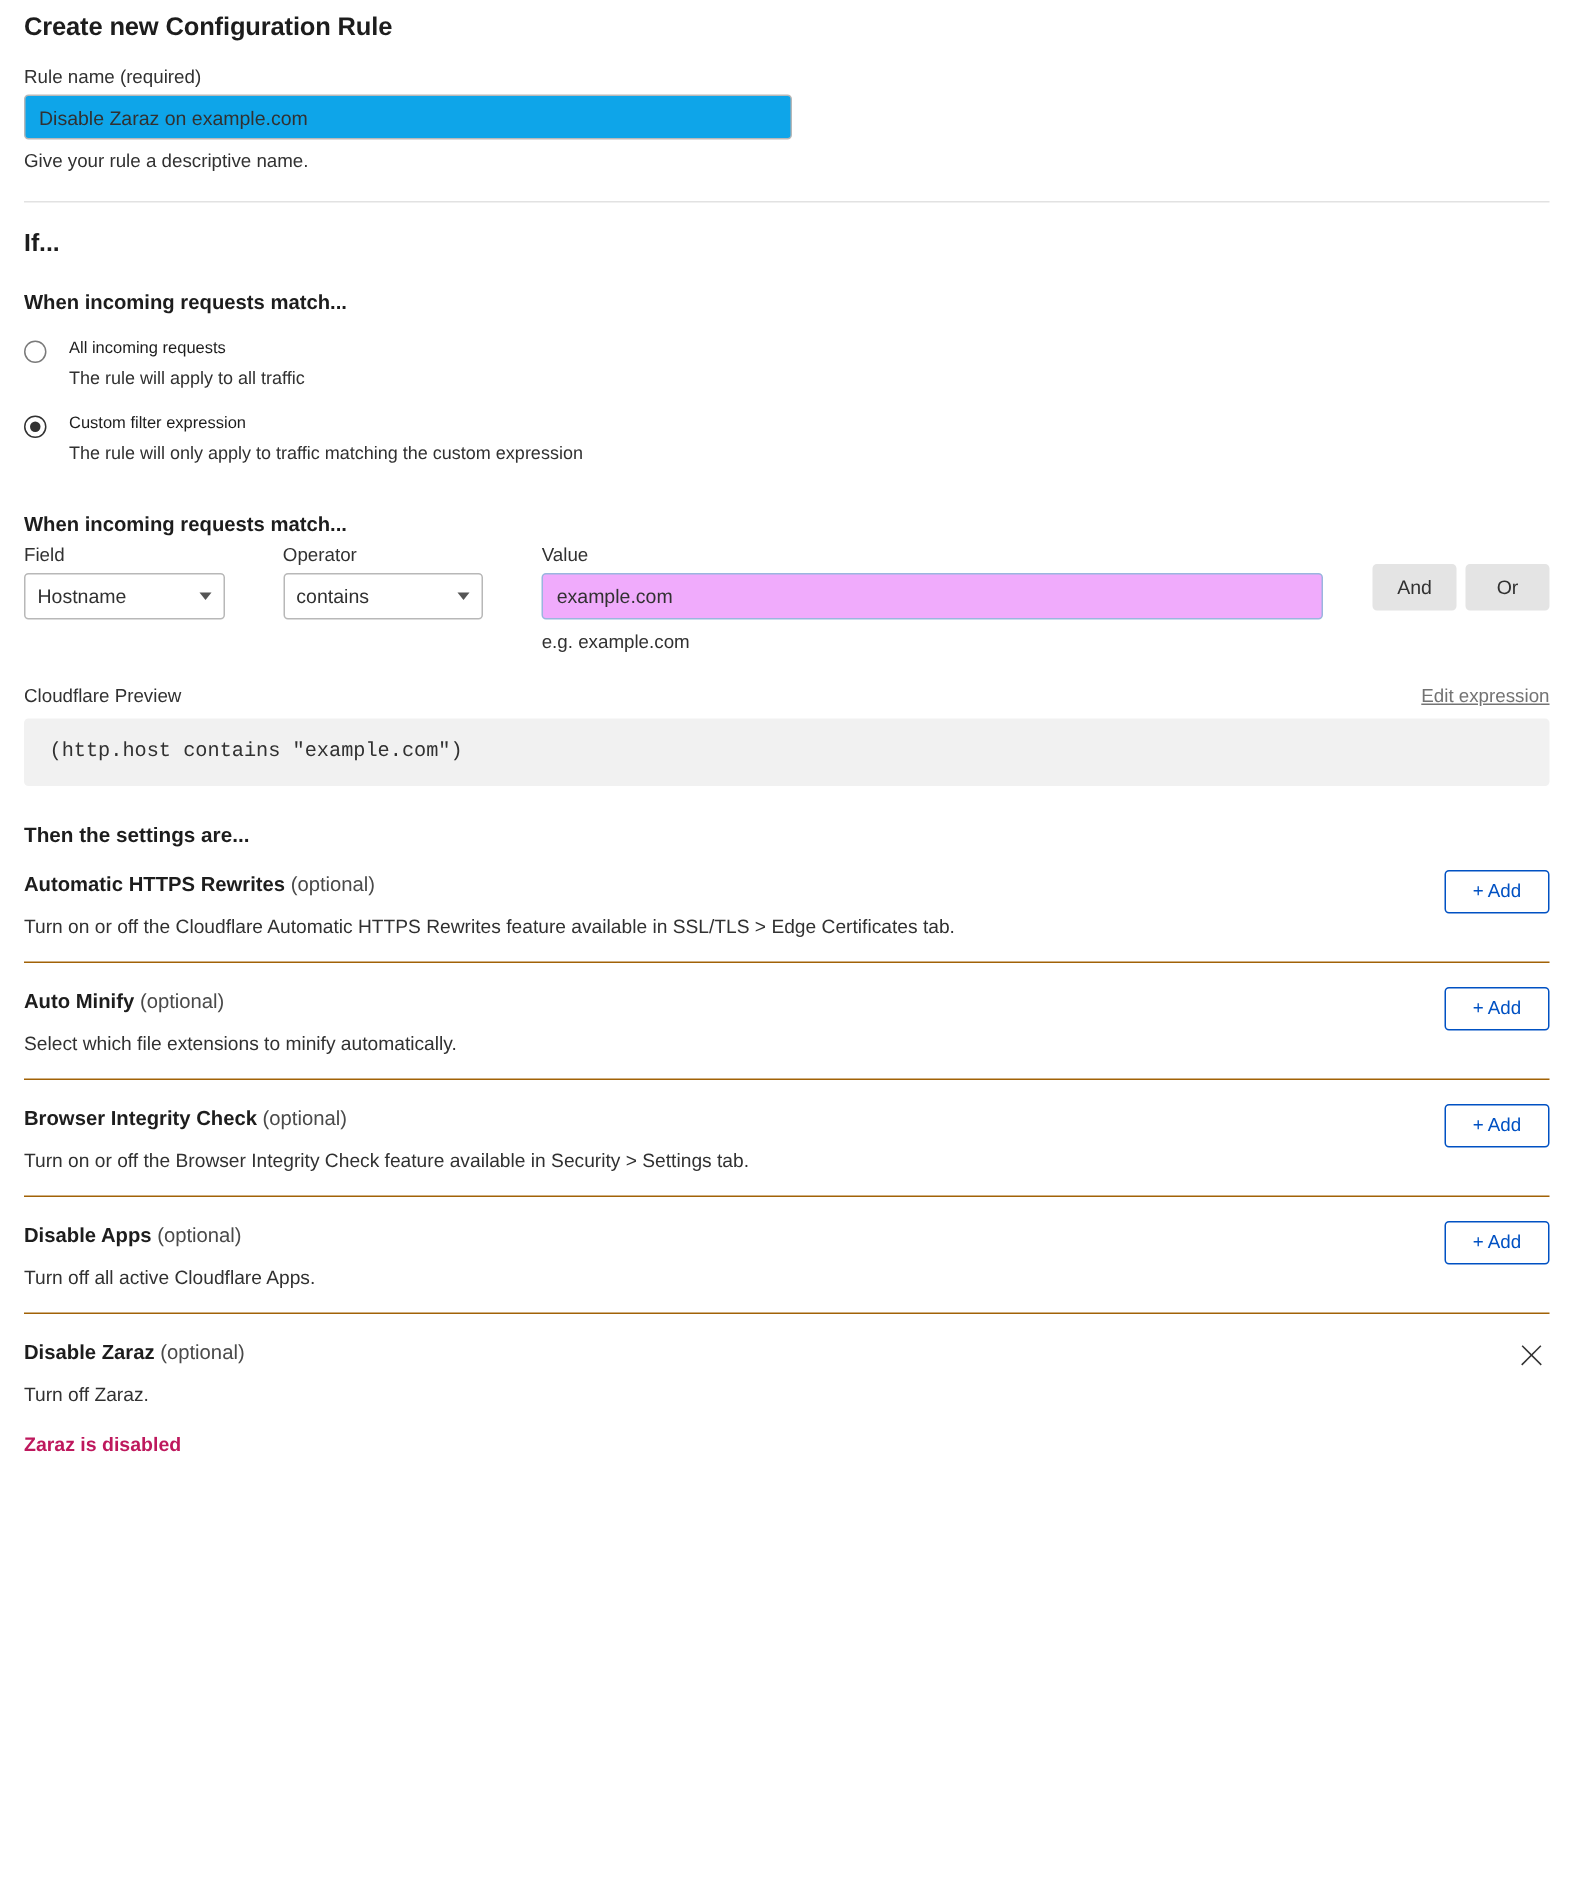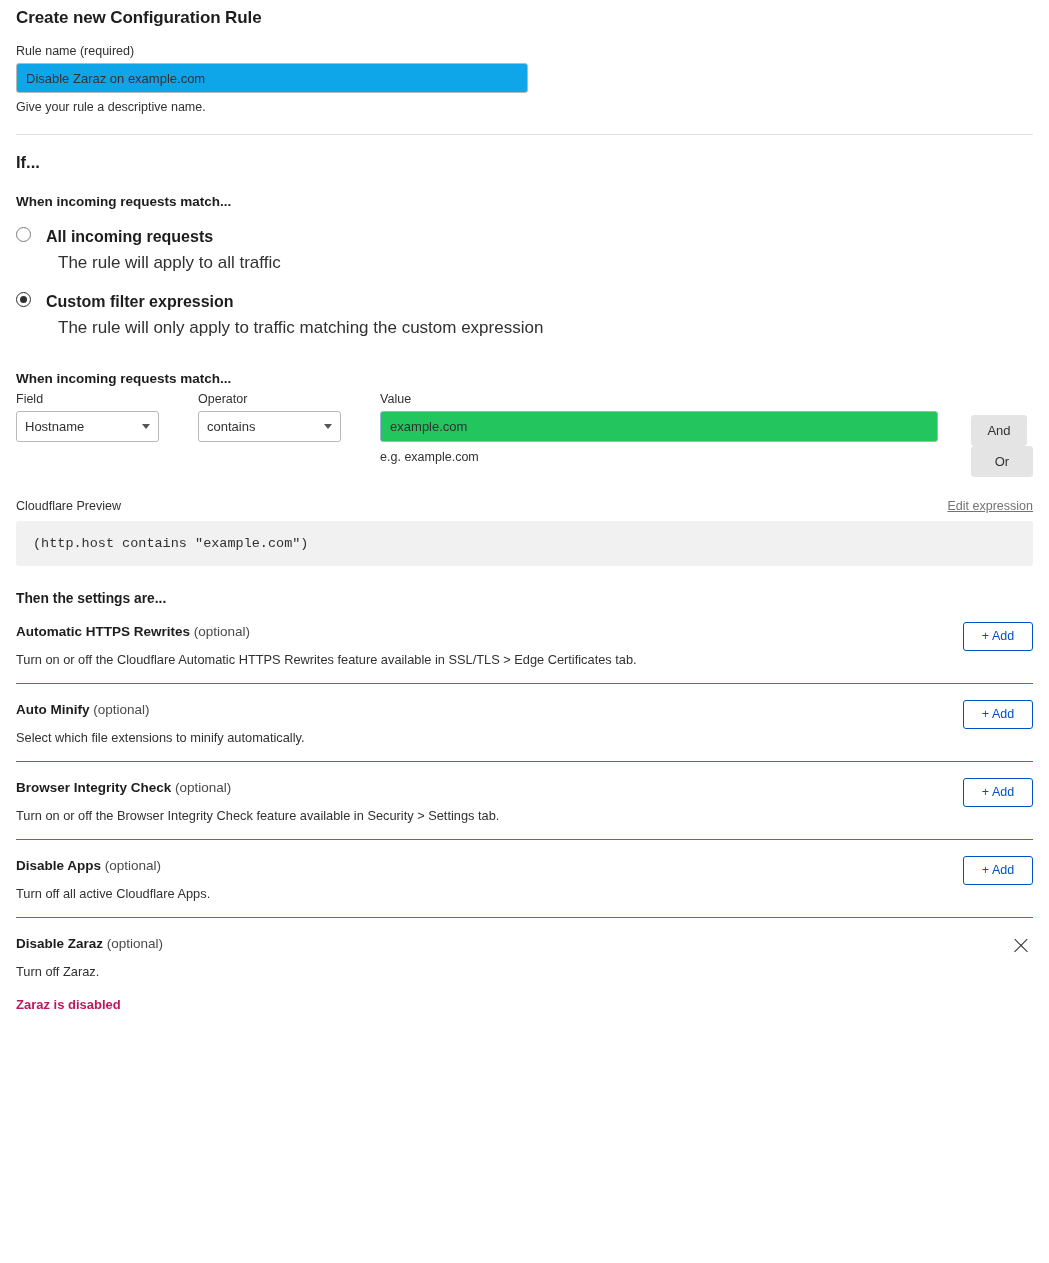--- a/index.html
+++ b/index.html
@@ -90,31 +90,30 @@
   .radio-mark.checked::after {
     content: "";
     position: absolute;
     left: 3px; top: 3px;
     width: 7px; height: 7px;
     border-radius: 50%;
     background: #313131;
   }
   .radio-texts { line-height: 1.45; }
   .radio-title {
-    font-size: 16px;
-    font-weight: bold;
+    font-size: 11px;
+    font-weight: normal;
     color: #1d1d1d;
     display: block;
   }
   .radio-desc {
-    font-size: 17px;
+    font-size: 12px;
     color: #313131;
     display: block;
     margin-top: 3px;
-    margin-left: 12px;
   }
   .filter-row {
     display: flex;
     align-items: flex-start;
     margin-top: 6px;
     gap: 22px;
   }
   .col-label {
     font-size: 12.5px;
     color: #313131;
@@ -149,21 +148,21 @@
     border-top: 5px solid #555;
     pointer-events: none;
   }
   .col-field { width: 150px; margin-right: 17px; }
   .col-operator { width: 150px; margin-right: 17px; }
   .col-value { width: 585px; margin-right: 11px; }
   .value-input {
     width: 100%;
     height: 31px;
     border: 1px solid #9ab6de;
-    background: #22c55e;
+    background: #f0abfc;
     border-radius: 3px;
     padding: 0 9px;
     font-size: 13px;
     font-family: "Liberation Sans", sans-serif;
     color: #313131;
     outline: none;
   }
   .value-hint {
     font-size: 12.5px;
     color: #313131;
@@ -175,21 +174,21 @@
     background: #e4e4e4;
     border: 1px solid #e4e4e4;
     border-radius: 3px;
     font-size: 13px;
     font-family: "Liberation Sans", sans-serif;
     color: #313131;
     cursor: pointer;
     margin-right: 6px;
   }
   .andor-btn:last-child { margin-right: 0; }
-  .btn-col { display: flex; margin-top: 23px; flex-direction: column; }
+  .btn-col { display: flex; margin-top: 13px; }
   .preview-head {
     display: flex;
     justify-content: space-between;
     align-items: baseline;
     margin-top: 22px;
   }
   .preview-label { font-size: 12.5px; color: #313131; }
   .edit-expression {
     font-size: 12.5px;
     color: #737373;

